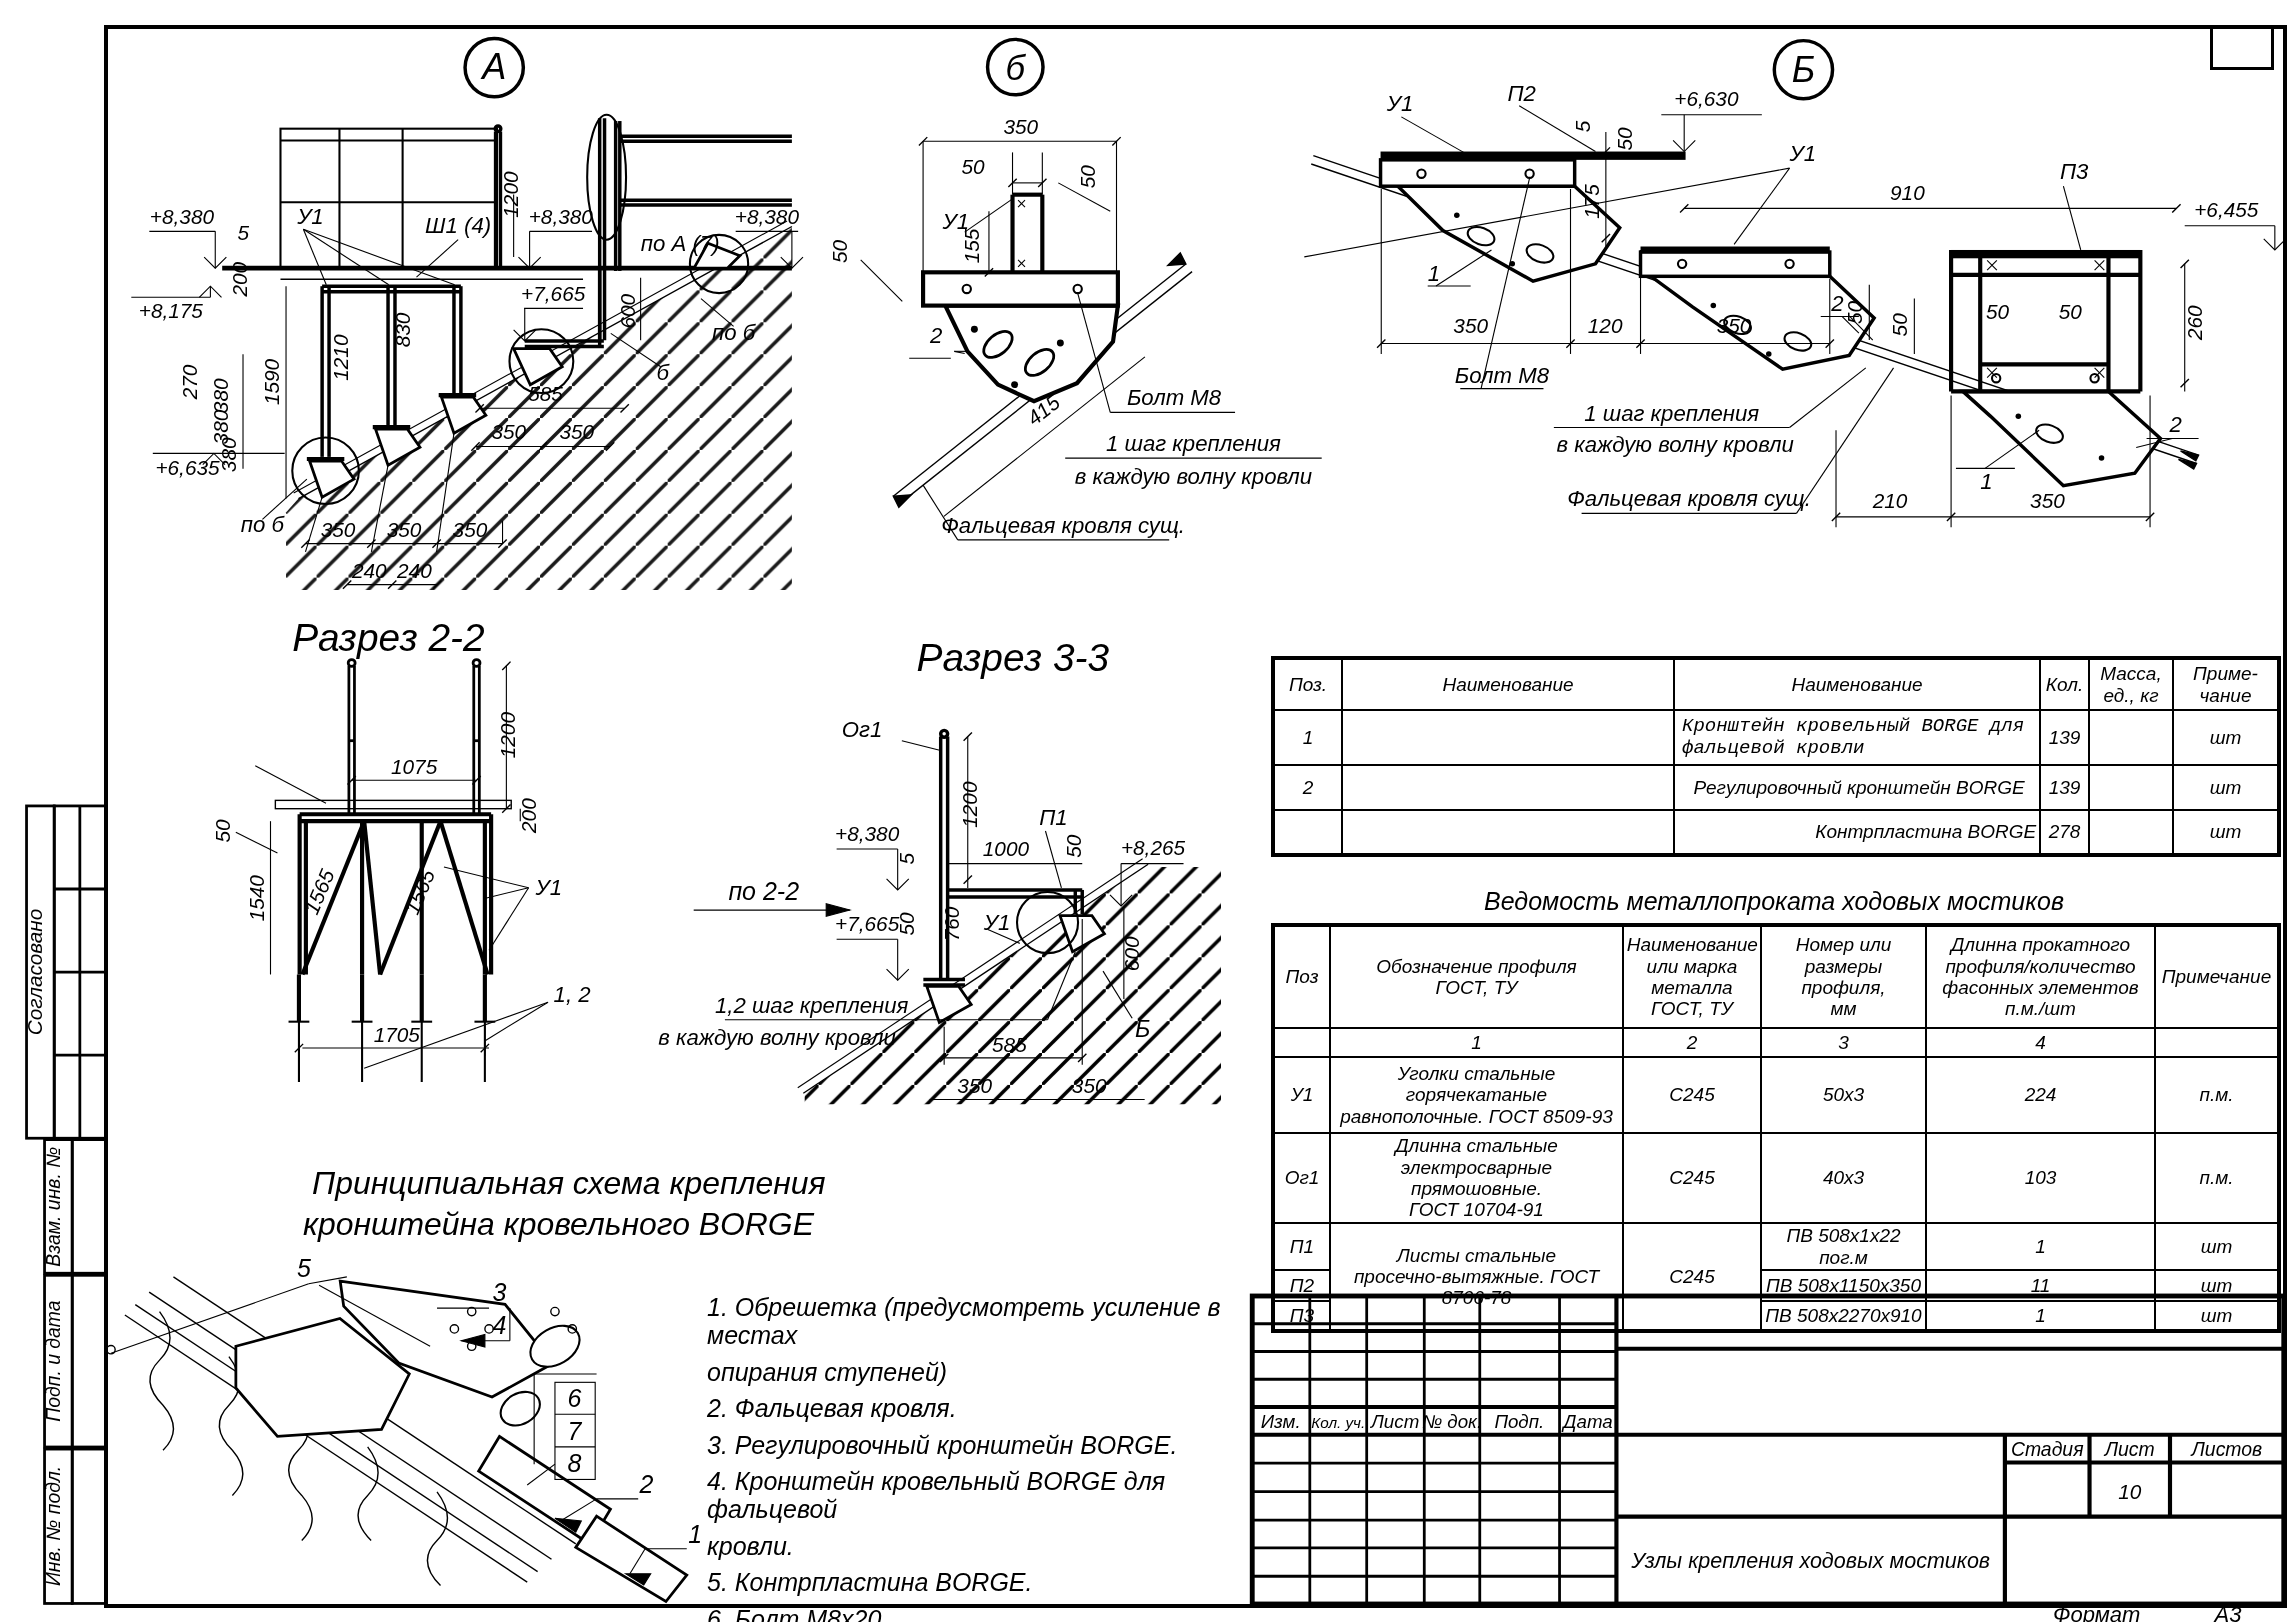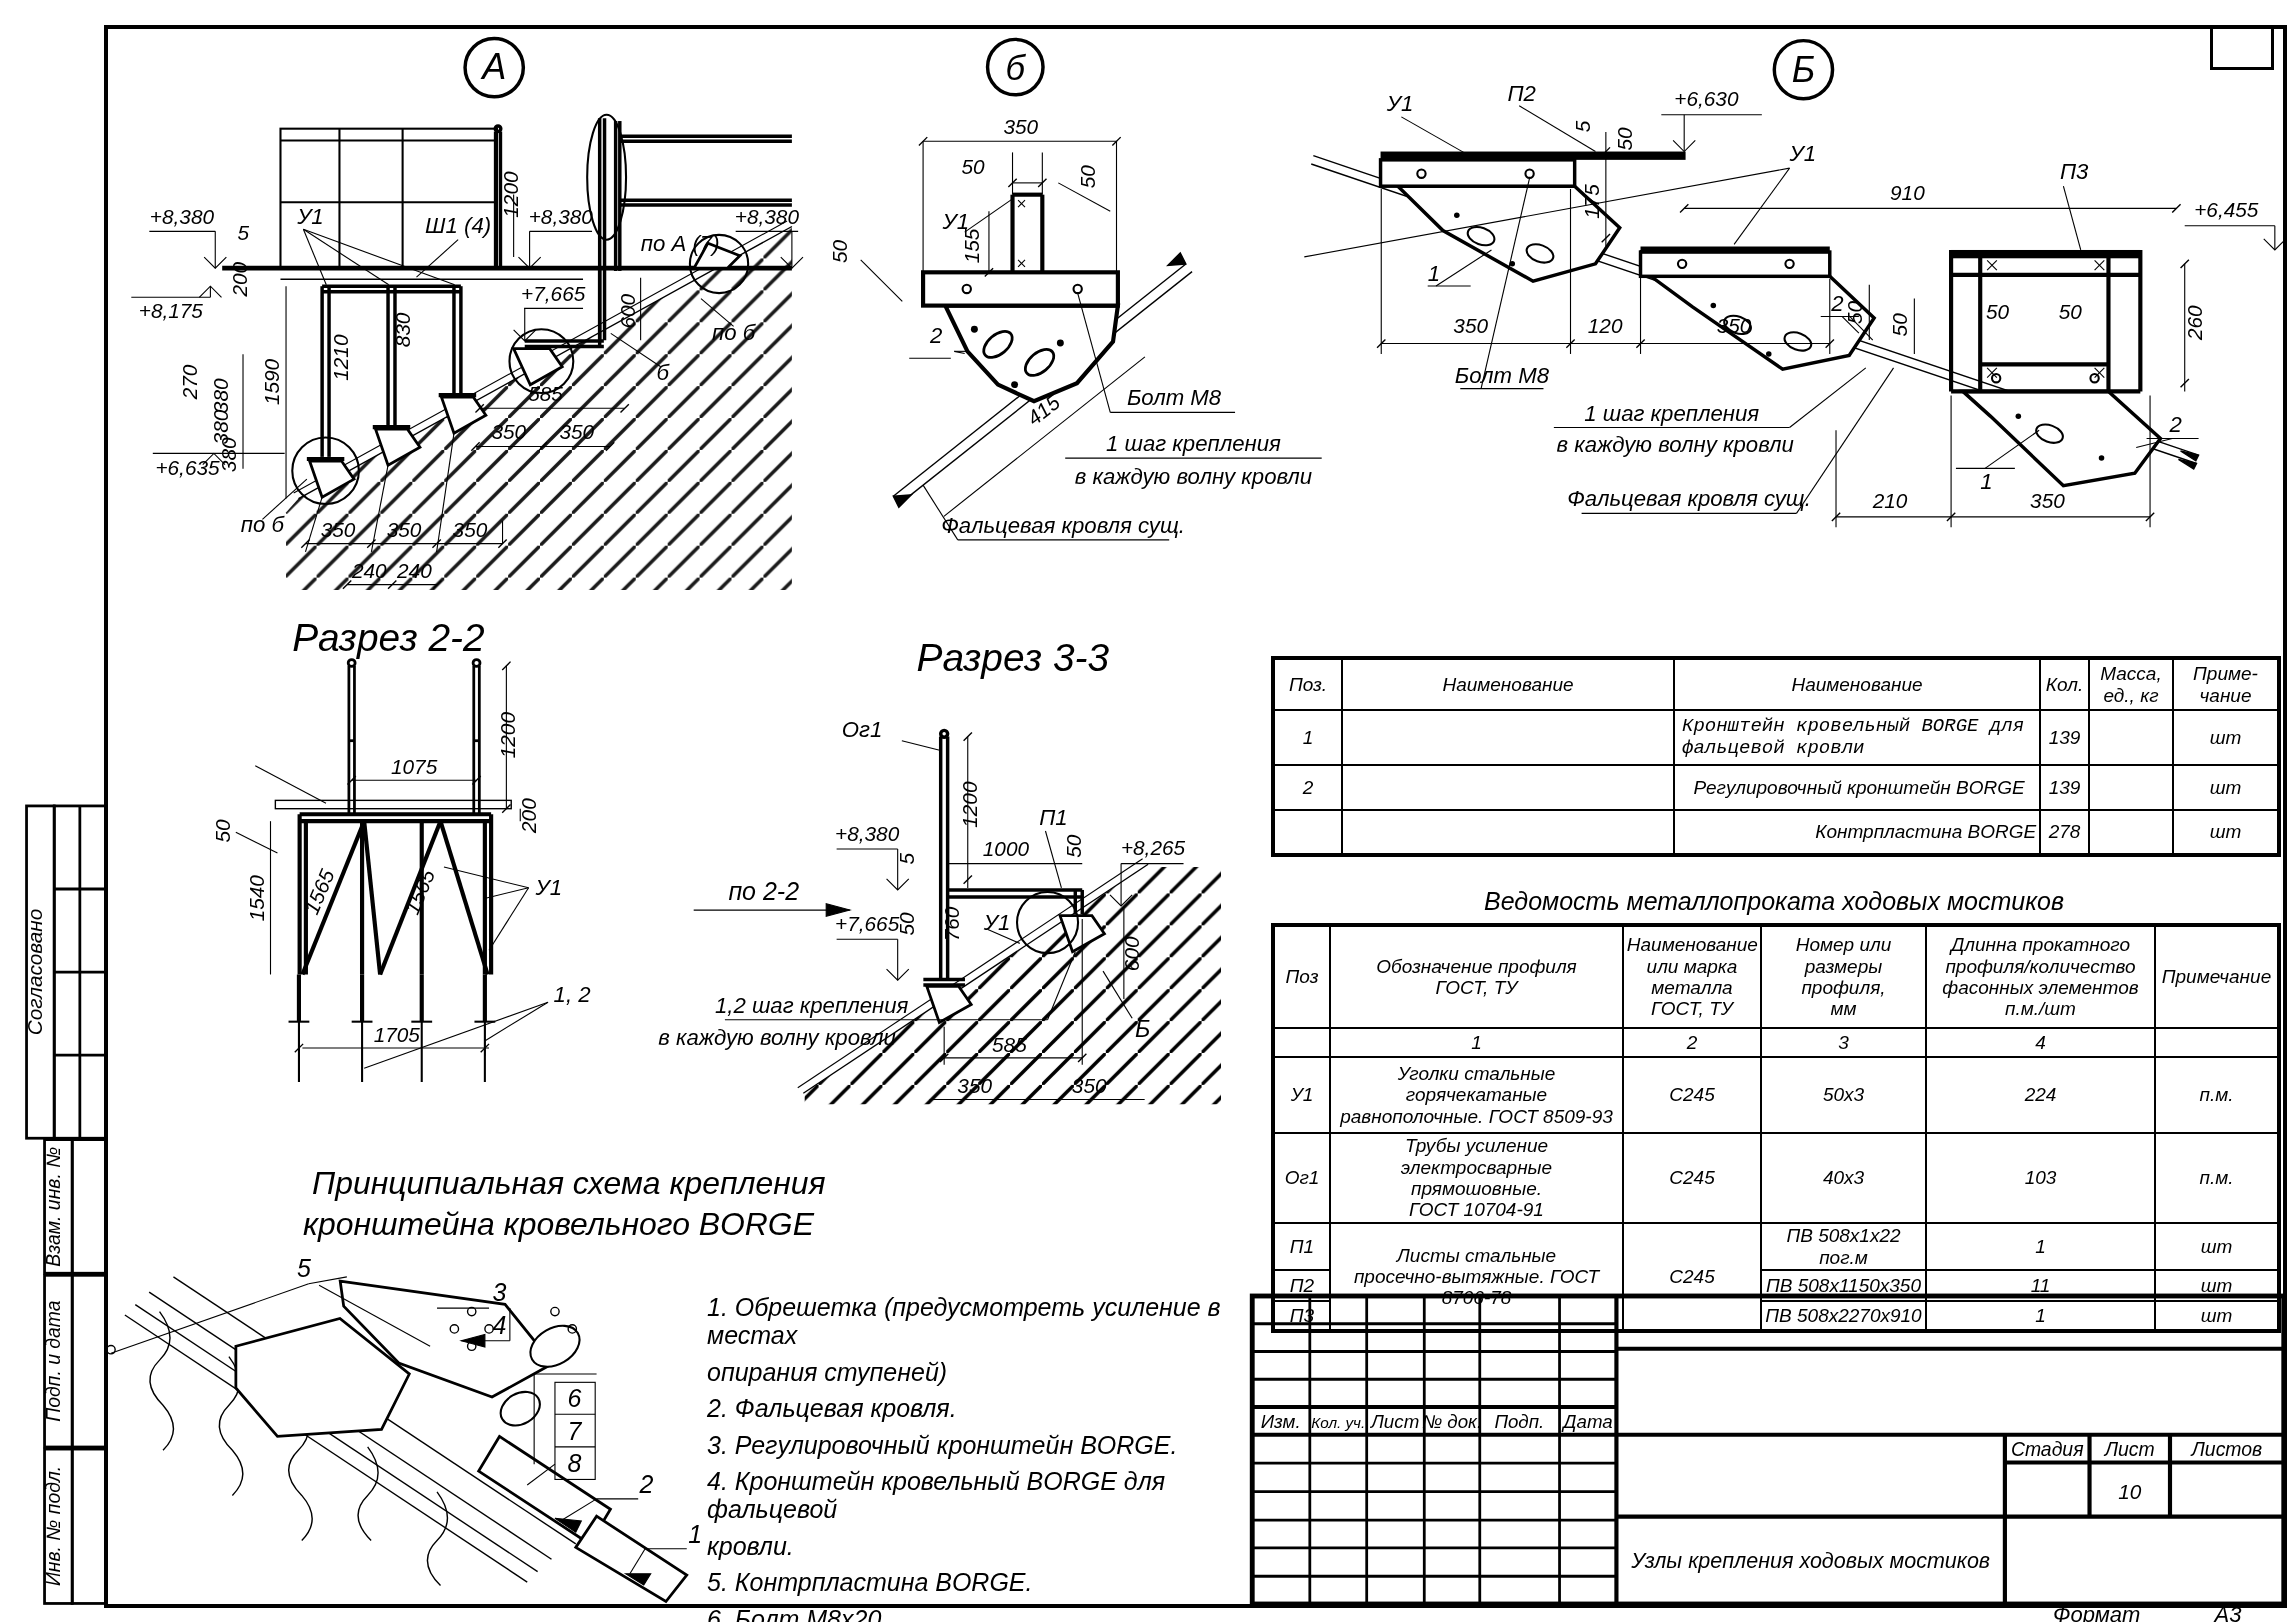--- a/index.html
+++ b/index.html
@@ -777,21 +777,21 @@
     <tr style="height:76px">
       <td>У1</td>
       <td><span>Уголки стальные</span><br><span>горячекатаные</span><br><span>равнополочные. ГОСТ 8509-93</span></td>
       <td>С245</td>
           <td>50х3</td>
       <td>224</td>
           <td>п.м.</td>
     </tr>
     <tr style="height:74px">
       <td>Ог1</td>
-      <td><span>Трубы усиление</span><br><span>электросварные прямошовные.</span><br><span>ГОСТ 10704-91</span></td>
+      <td><span>Длинна стальные</span><br><span>электросварные прямошовные.</span><br><span>ГОСТ 10704-91</span></td>
       <td>С245</td>
           <td>40х3</td>
       <td>103</td>
           <td>п.м.</td>
     </tr>
     <tr style="height:30.5px">
       <td>П1</td>
       <td rowspan="3"><span>Листы стальные</span><br><span>просечно-вытяжные. ГОСТ</span><br><span>8706-78</span></td>
       <td rowspan="3">С245</td>
       <td>ПВ 508х1х22 пог.м</td>

